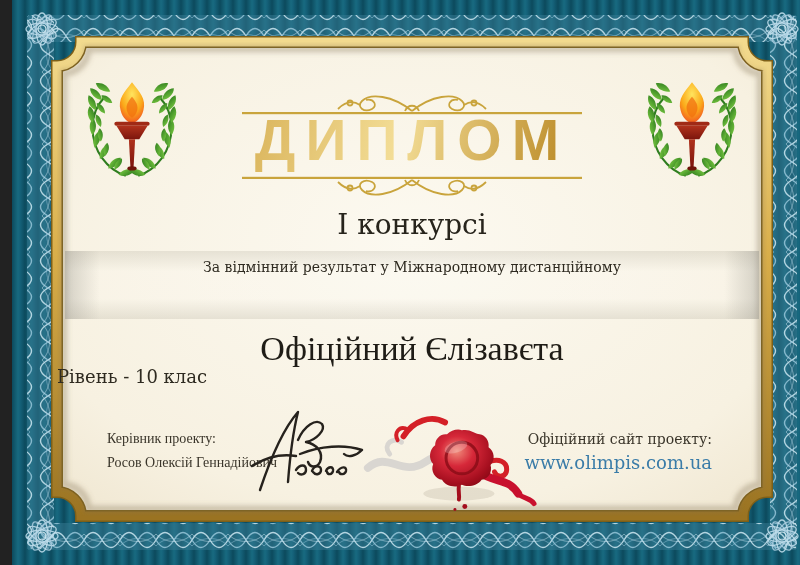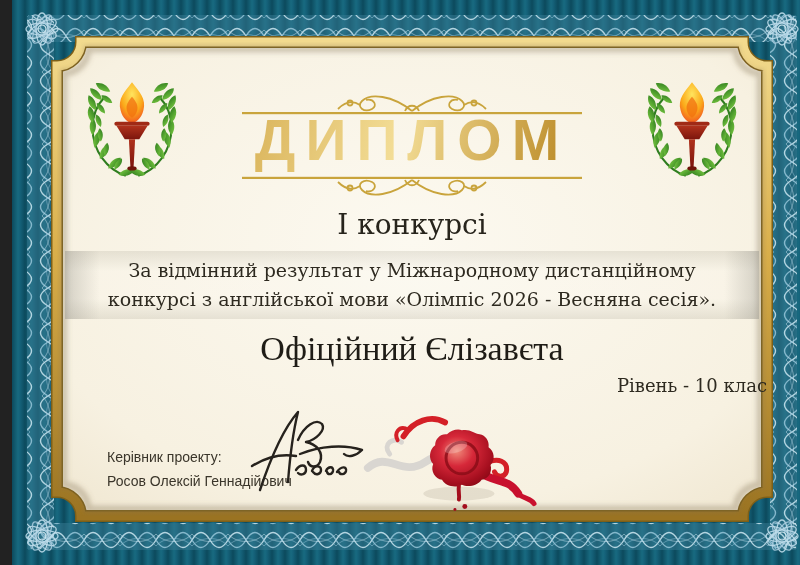--- a/index.html
+++ b/index.html
@@ -35,36 +35,36 @@
   }
 
   .desc-band{
     position:absolute;left:8px;top:209px;width:694px;height:68px;
     background:
       linear-gradient(90deg,rgba(150,148,140,.38) 0%,rgba(245,242,232,0) 5%,rgba(245,242,232,0) 95%,rgba(150,148,140,.38) 100%),
       linear-gradient(180deg,rgba(185,180,165,.30) 0%,rgba(255,255,255,.12) 30%,rgba(255,255,255,.12) 70%,rgba(185,180,165,.30) 100%);
   }
   .desc-line{
     position:absolute;left:0;width:694px;text-align:center;margin:0;
-    font-family:"DejaVu Serif",serif;font-size:19px;color:#2e2a20;
+    font-family:"DejaVu Serif",serif;font-size:14px;color:#2e2a20;
   }
   .desc-line.l1{top:8px;}
   .desc-line.l2{top:37px;}
 
   .recipient{
     position:absolute;left:0;top:288px;width:710px;text-align:center;margin:0;
     font-family:"Liberation Serif",serif;font-size:34px;font-weight:normal;color:#1f1c16;
   }
 
   .level{
-    position:absolute;left:0;top:333px;width:710px;text-align:right;
+    position:absolute;left:0;top:324px;width:710px;text-align:left;
     font-family:"DejaVu Serif",serif;font-size:18px;color:#2e2a20;
   }
 
-  .foot-left{position:absolute;left:50px;top:407px;font-family:Liberation Sans, sans-serif;color:#3a352a;}
+  .foot-left{position:absolute;left:50px;top:389px;font-family:Liberation Serif, serif;color:#3a352a;}
   .foot-left .lbl{font-size:14px;margin:0 0 8px 0;}
   .foot-left .nm{font-size:14px;margin:0;}
 
   .foot-right{position:absolute;right:55px;top:389px;text-align:right;font-family:"DejaVu Serif",serif;}
   .foot-right .lbl{font-size:14px;color:#3a352a;margin:0 0 5px 0;}
   .foot-right .url{font-size:18px;color:#3a7ca8;text-decoration:none;cursor:pointer;}
 
   .signature{position:absolute;left:183px;top:362px;width:130px;height:95px;}
   .seal{position:absolute;left:303px;top:364px;width:178px;height:110px;}
 </style>
@@ -216,21 +216,20 @@
     </svg>
     <h1 class="title">ДИПЛОМ</h1>
     <svg class="ornament bottom" viewBox="0 0 340 30">
       <use href="#flourishDef"></use>
     </svg>
 
     <div class="degree">І конкурсі</div>
 
     <div class="desc-band">
       <p class="desc-line l1">За відмінний результат у Міжнародному дистанційному</p>
-      <p class="desc-line l2">конкурсі з англійської мови «Олімпіс 2026 - Весняна сесія».</p>
     </div>
 
     <h2 class="recipient">Офіційний Єлізавєта</h2>
 
     <div class="level">Рівень - 10 клас</div>
 
     <div class="foot-left">
       <p class="lbl">Керівник проекту:</p>
       <p class="nm">Росов Олексій Геннадійович</p>
     </div>
@@ -260,15 +259,19 @@
         <path d="M160 88 C166 94 172 92 176 98" stroke="#c8102e" stroke-width="5"></path>
       </g>
       <path d="M103 24 C110 22 116 27 121 28 C127 29 131 35 130 41 C136 45 137 54 132 59 C134 66 130 73 123 74 C119 80 109 82 103 79 C96 83 86 80 83 74 C76 73 71 65 74 58 C69 53 70 43 76 39 C76 32 82 27 88 28 C92 24 99 22 103 24 Z" fill="url(#sealG)"></path>
       <circle cx="103" cy="52" r="16" fill="none" stroke="#8c0d18" stroke-width="3" opacity="0.85"></circle>
       <ellipse cx="97" cy="41" rx="12" ry="5.5" fill="rgba(255,255,255,0.22)" transform="rotate(-18 97 41)"></ellipse>
       <path d="M100 80 C99 86 101 90 100 94" stroke="#a40e1e" stroke-width="4" fill="none" stroke-linecap="round"></path>
       <circle cx="106" cy="101" r="2.5" fill="#a40e1e"></circle>
       <circle cx="96" cy="104" r="1.5" fill="#a40e1e"></circle>
     </svg>
 
+    <div class="foot-right">
+      <p class="lbl">Офіційний сайт проекту:</p>
+      <a class="url">www.olimpis.com.ua</a>
+    </div>
 
   </div>
 </div>
 
 </body></html>

